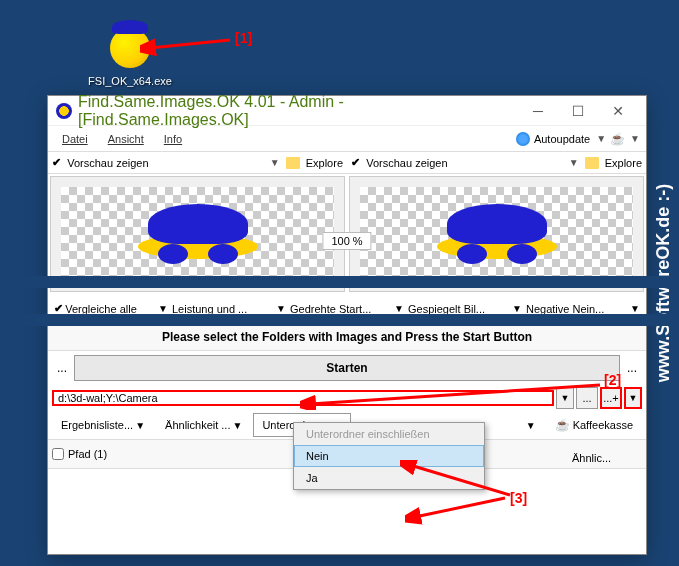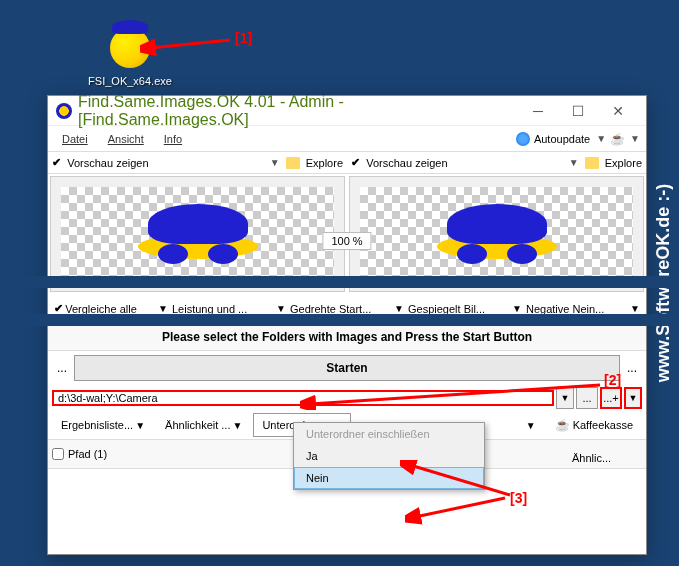--- a/index.html
+++ b/index.html
@@ -284,16 +284,16 @@
   <div class="list-header">
     <div class="col1">
       <input type="checkbox" style="">
       <span>Pfad (1)</span>
     </div>
     <div class="col2">Ähnlic...</div>
   </div>
 
   <div class="dropdown-menu">
     <div class="dropdown-item disabled">Unterordner einschließen</div>
+    <div class="dropdown-item highlighted">Nein</div>
     <div class="dropdown-item">Ja</div>
-    <div class="dropdown-item highlighted">Nein</div>
   </div>
 </div>
 
 </body></html>

